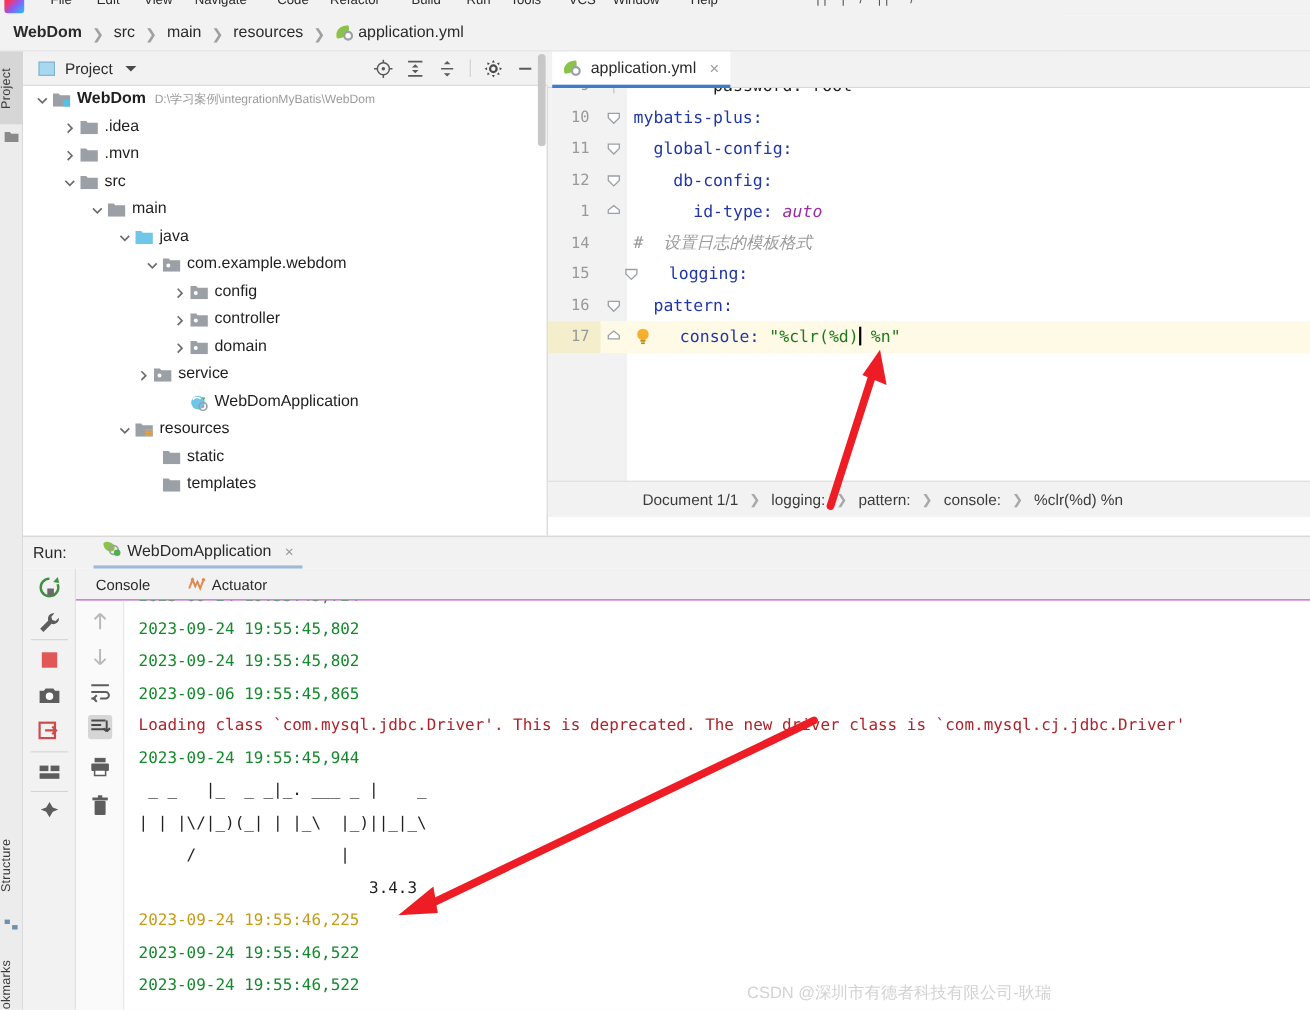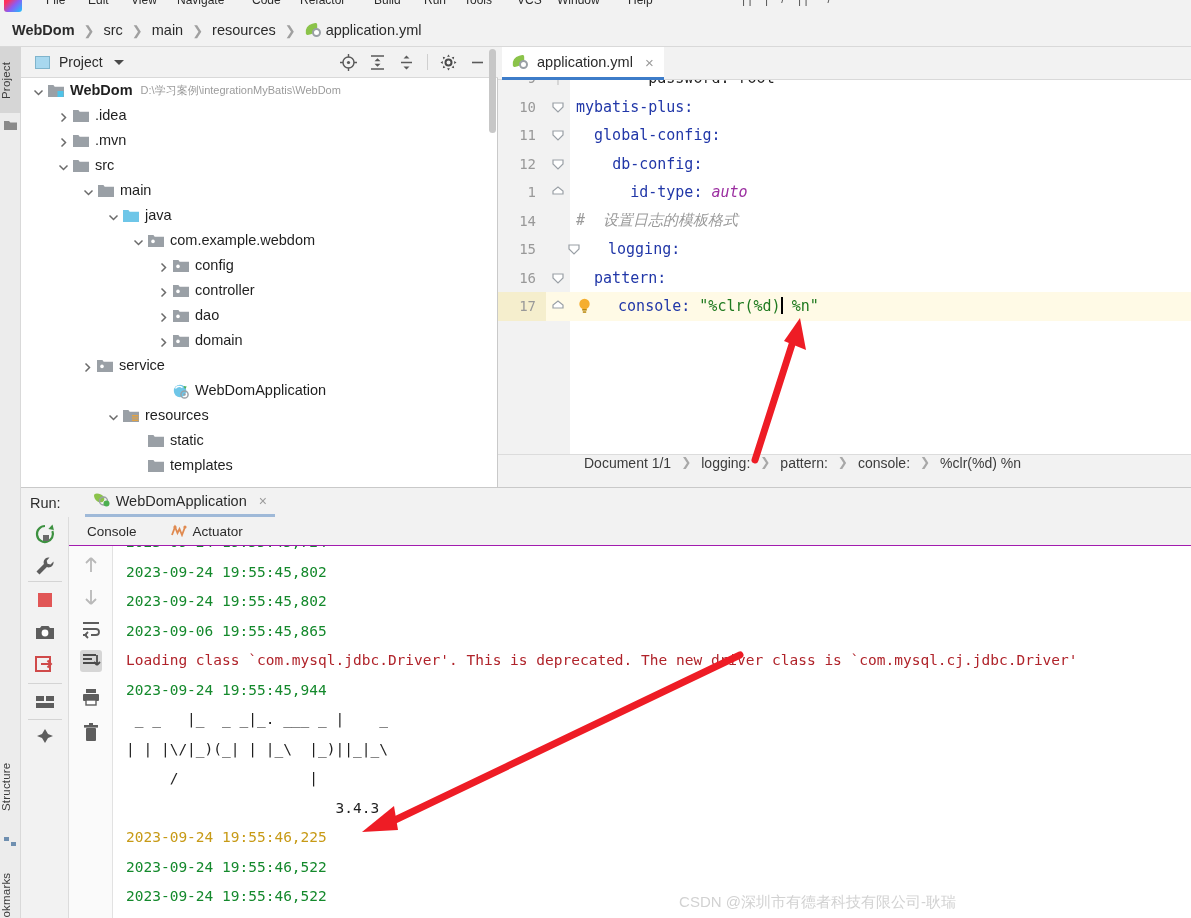--- a/index.html
+++ b/index.html
@@ -85,22 +85,22 @@
   .ctext{ padding-left:6px; white-space:pre; }
   .k-key{ color:#2137a8; }
   .k-val{ color:#1f1f1f; }
   .k-auto{ color:#9b2ea0; font-style:italic; }
   .k-cmt{ color:#9a9a9a; font-style:italic; }
   .k-str{ color:#1f7a1f; }
   .cursor{ display:inline-block; width:2px; height:17px; background:#000;
     vertical-align:-3px; }
   .bulb{ position:absolute; left:80px; width:13px; height:17px; }
 
-  .crumbbar{ position:absolute; left:0; top:407px; width:693px; height:33px;
-    background:#f2f2f2; border-top:1px solid #dcdcdc; display:flex; align-items:flex-start;
+  .crumbbar{ position:absolute; left:0; top:390px; width:693px; height:33px;
+    background:#f2f2f2; border-top:1px solid #dcdcdc; display:flex; align-items:center;
     padding-left:86px; }
   .crumbbar span{ font-size:14px; color:#3c3c3c; }
   .crumbbar .sep2{ color:#a8a8a8; margin:0 10px; font-size:12px; }
 
   
   .runpanel{ position:absolute; left:21px; top:487px; width:1170px; height:431px; background:#fff;
     border-top:1px solid #c9c9c9; }
   .runhead{ position:absolute; left:0; top:0; width:1170px; height:29px; background:#f2f2f2;
     display:flex; align-items:center; }
   .runhead .rlabel{ font-size:14.5px; color:#2b2b2b; margin-left:9px; }
@@ -330,33 +330,23 @@
           <span class="tlabel">controller</span>
         </div>
         <div class="trow" style="padding-left: 137px;">
           <span class="tarrow"><svg viewBox="0 0 11 11" width="11" height="11">
               <path d="M3.5 1.5L7.5 5.5 3.5 9.5" fill="none" stroke="#6b6b6b" stroke-width="1.5"></path>
             </svg></span>
           <span class="fldr"><svg viewBox="0 0 16 13" width="16" height="13">
               <path d="M0 1h5.4l1.3 1.7H16V13H0z" fill="#9aa0a6"></path>
               <circle cx="5" cy="7.4" r="1.8" fill="#fff"></circle>
             </svg></span>
-          <span class="tlabel">dao</span>
-        </div>
-        <div class="trow" style="padding-left: 137px;">
-          <span class="tarrow"><svg viewBox="0 0 11 11" width="11" height="11">
-              <path d="M3.5 1.5L7.5 5.5 3.5 9.5" fill="none" stroke="#6b6b6b" stroke-width="1.5"></path>
-            </svg></span>
-          <span class="fldr"><svg viewBox="0 0 16 13" width="16" height="13">
-              <path d="M0 1h5.4l1.3 1.7H16V13H0z" fill="#9aa0a6"></path>
-              <circle cx="5" cy="7.4" r="1.8" fill="#fff"></circle>
-            </svg></span>
           <span class="tlabel">domain</span>
         </div>
-        <div class="trow" style="padding-left: 61px;">
+        <div class="trow" style="padding-left: 104px;">
           <span class="tarrow"><svg viewBox="0 0 11 11" width="11" height="11">
               <path d="M3.5 1.5L7.5 5.5 3.5 9.5" fill="none" stroke="#6b6b6b" stroke-width="1.5"></path>
             </svg></span>
           <span class="fldr"><svg viewBox="0 0 16 13" width="16" height="13">
               <path d="M0 1h5.4l1.3 1.7H16V13H0z" fill="#9aa0a6"></path>
               <circle cx="5" cy="7.4" r="1.8" fill="#fff"></circle>
             </svg></span>
           <span class="tlabel">service</span>
         </div>
         <div class="trow" style="padding-left: 137px;">

